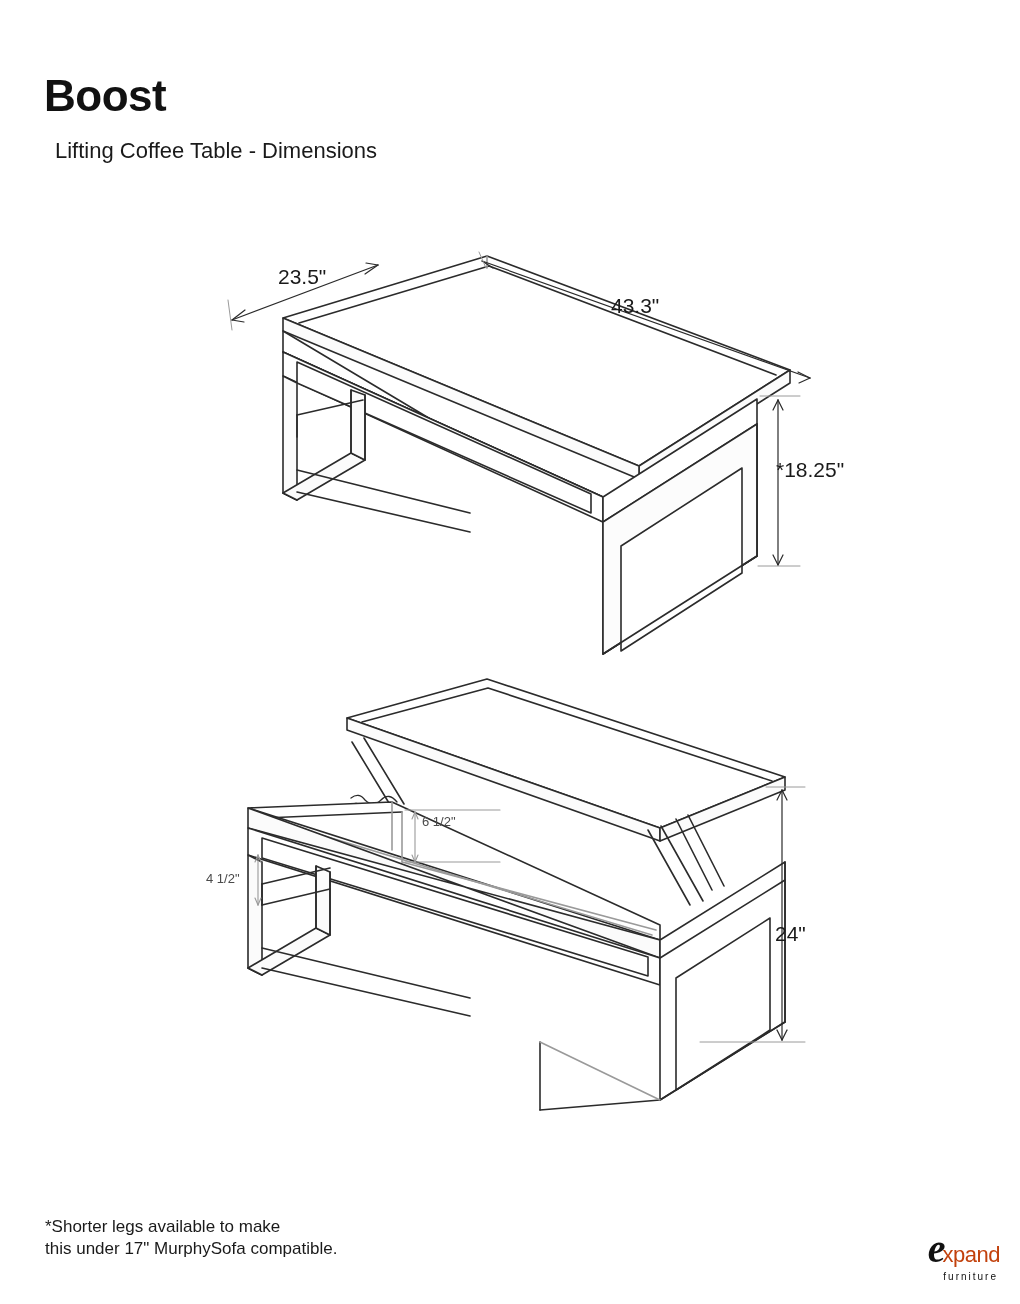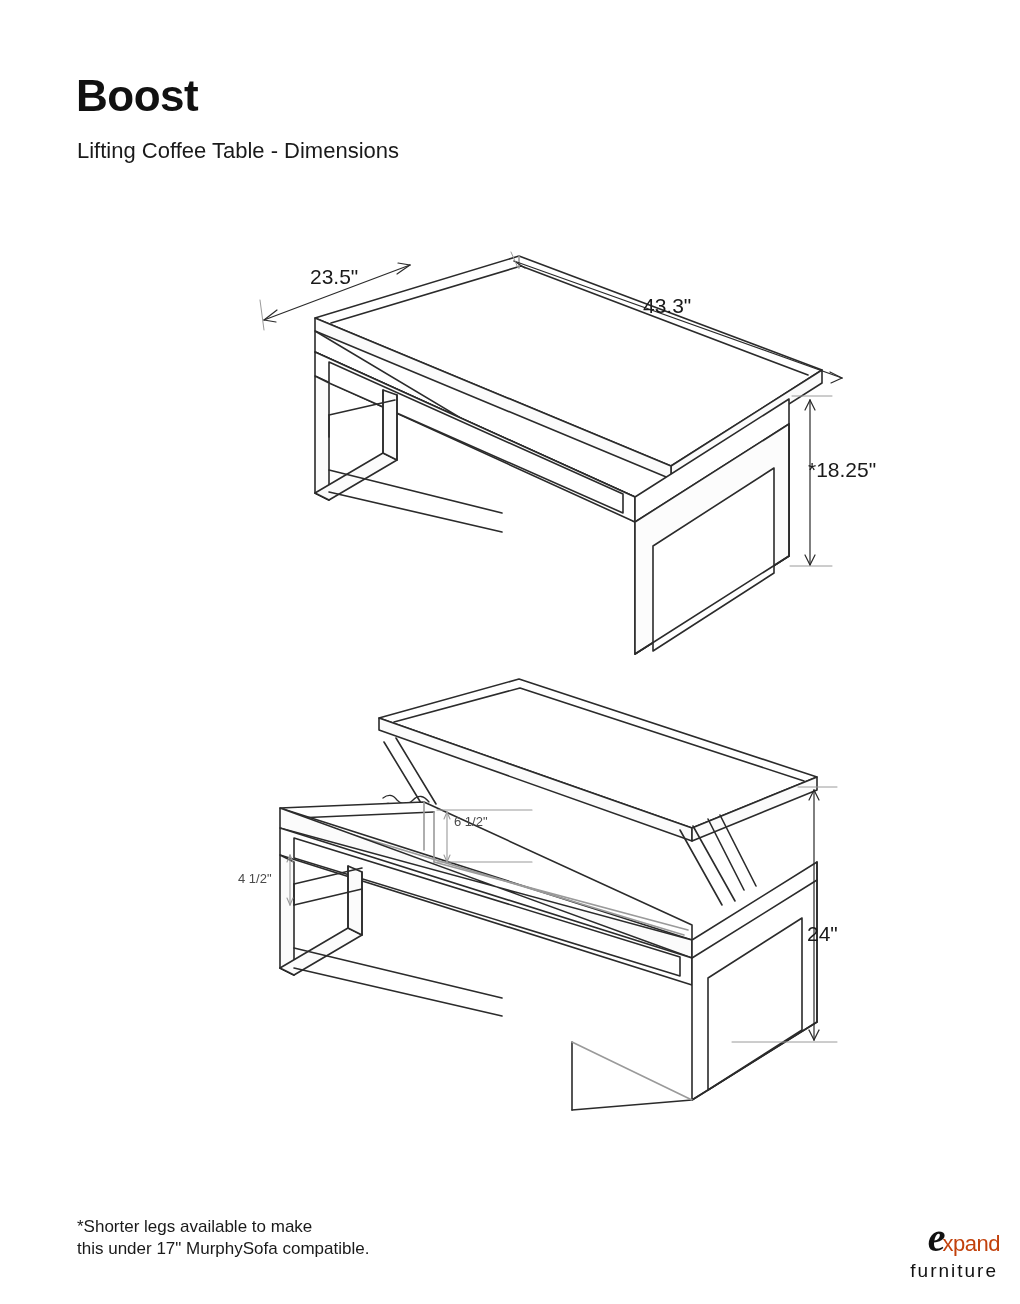--- a/index.html
+++ b/index.html
@@ -11,36 +11,35 @@
     width: 1020px;
     height: 1304px;
     position: relative;
     font-family: "Liberation Sans", sans-serif;
     color: #1a1a1a;
     overflow: hidden;
   }
   .page {
     position: absolute;
     inset: 0;
-    margin-left: 32px;
   }
   
   .title {
     position: absolute;
     left: 44px;
     top: 74px;
     font-size: 44px;
     font-weight: bold;
     letter-spacing: -0.5px;
     line-height: 1;
     color: #111;
   }
   .subtitle {
     position: absolute;
-    left: 45px;
+    left: 55px;
     top: 138px;
     font-size: 22px;
     font-weight: normal;
     color: #1a1a1a;
   }
   
   .drawing {
     position: absolute;
     left: 0;
     top: 0;
@@ -79,21 +78,21 @@
     margin-right: -3px;
   }
   .logo-word {
     font-size: 22px;
     font-weight: normal;
     letter-spacing: -0.5px;
     line-height: 1;
     color: #c2410c;
   }
   .logo-sub {
-    font-size: 19px;
+    font-size: 10px;
     letter-spacing: 2px;
     color: #111;
     margin-top: 2px;
     margin-right: 2px;
   }
   
   .dim {
     position: absolute;
     font-size: 21px;
     color: #1a1a1a;

